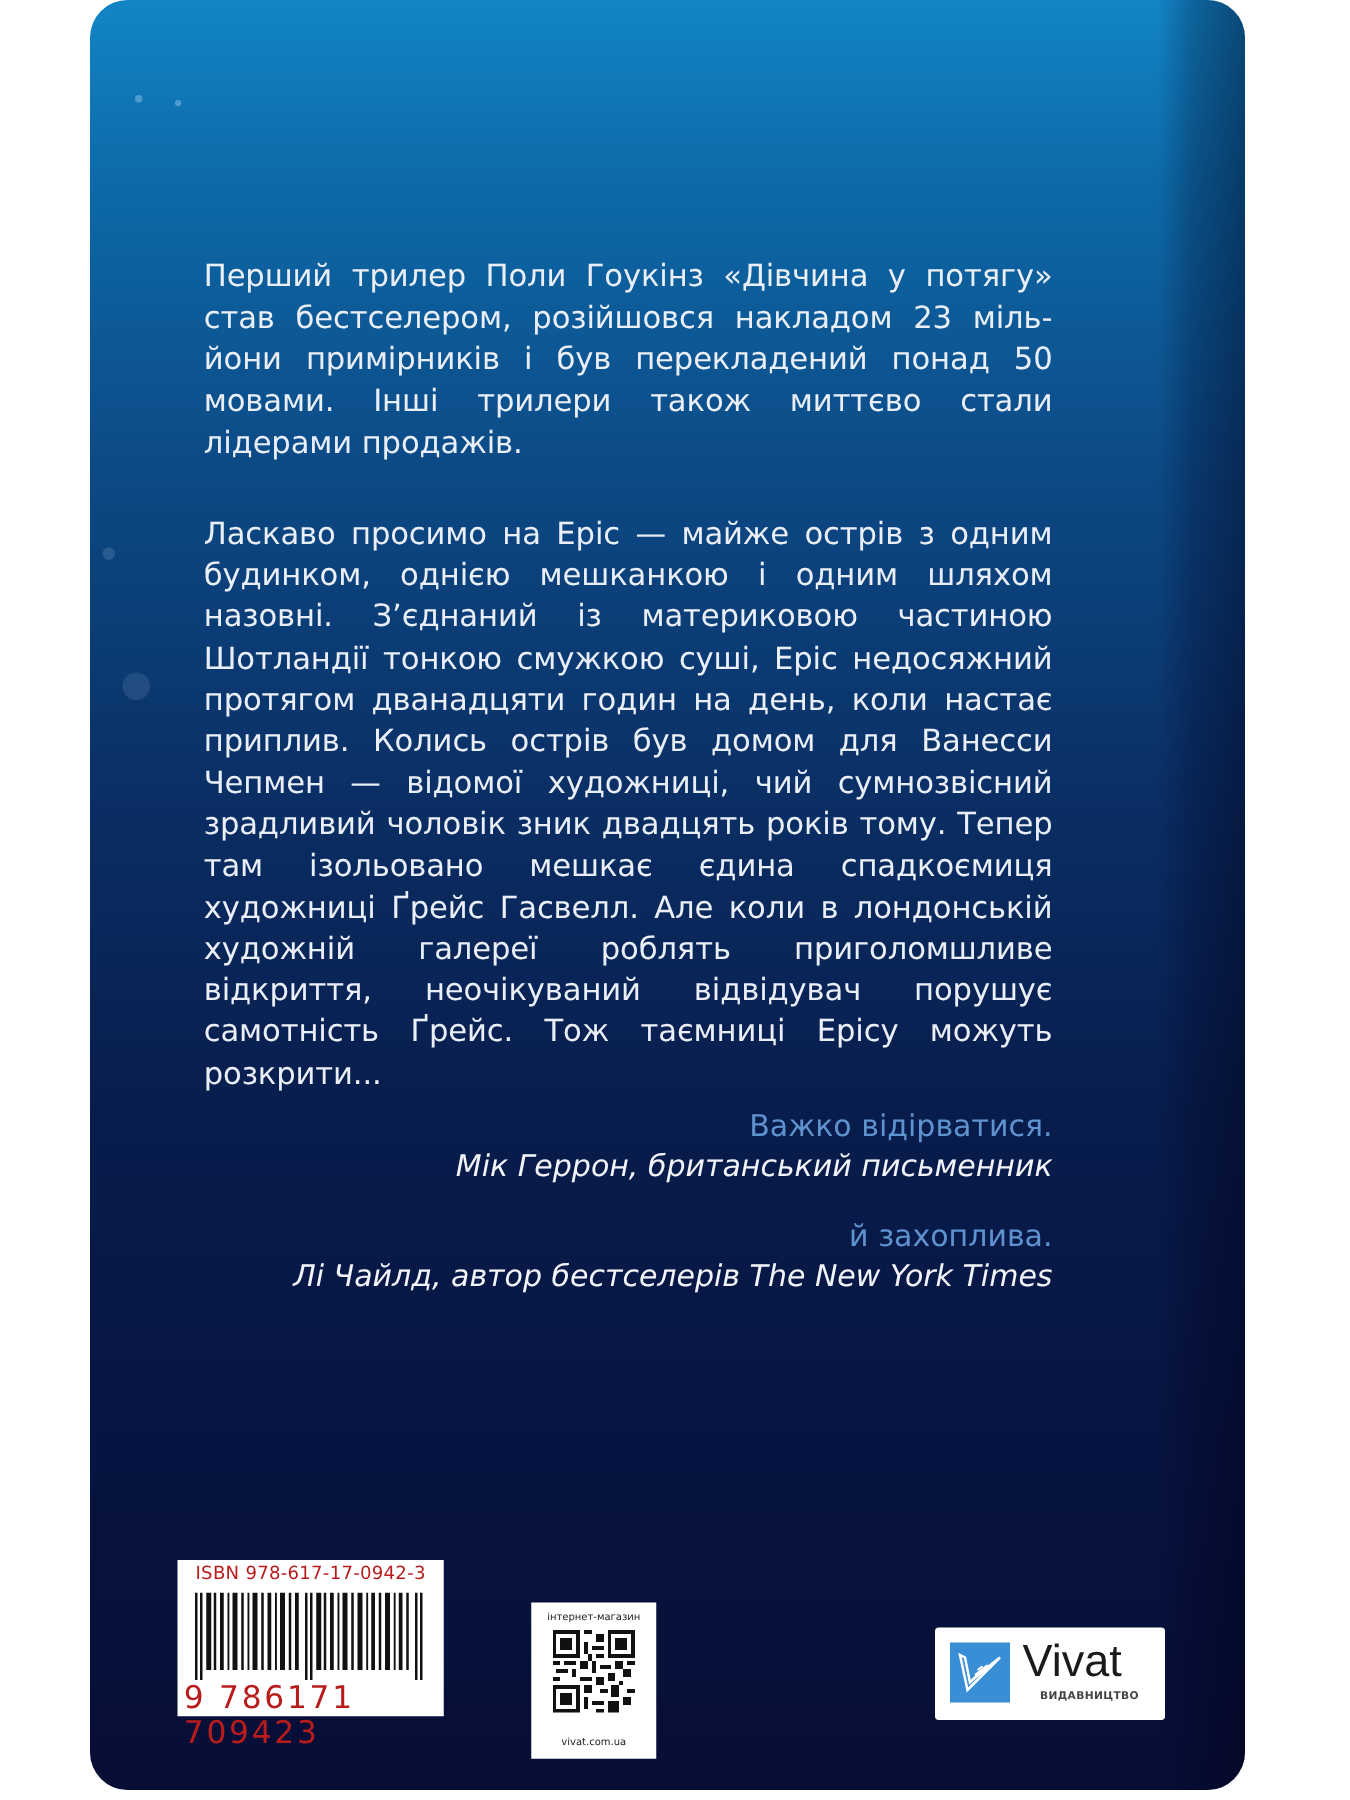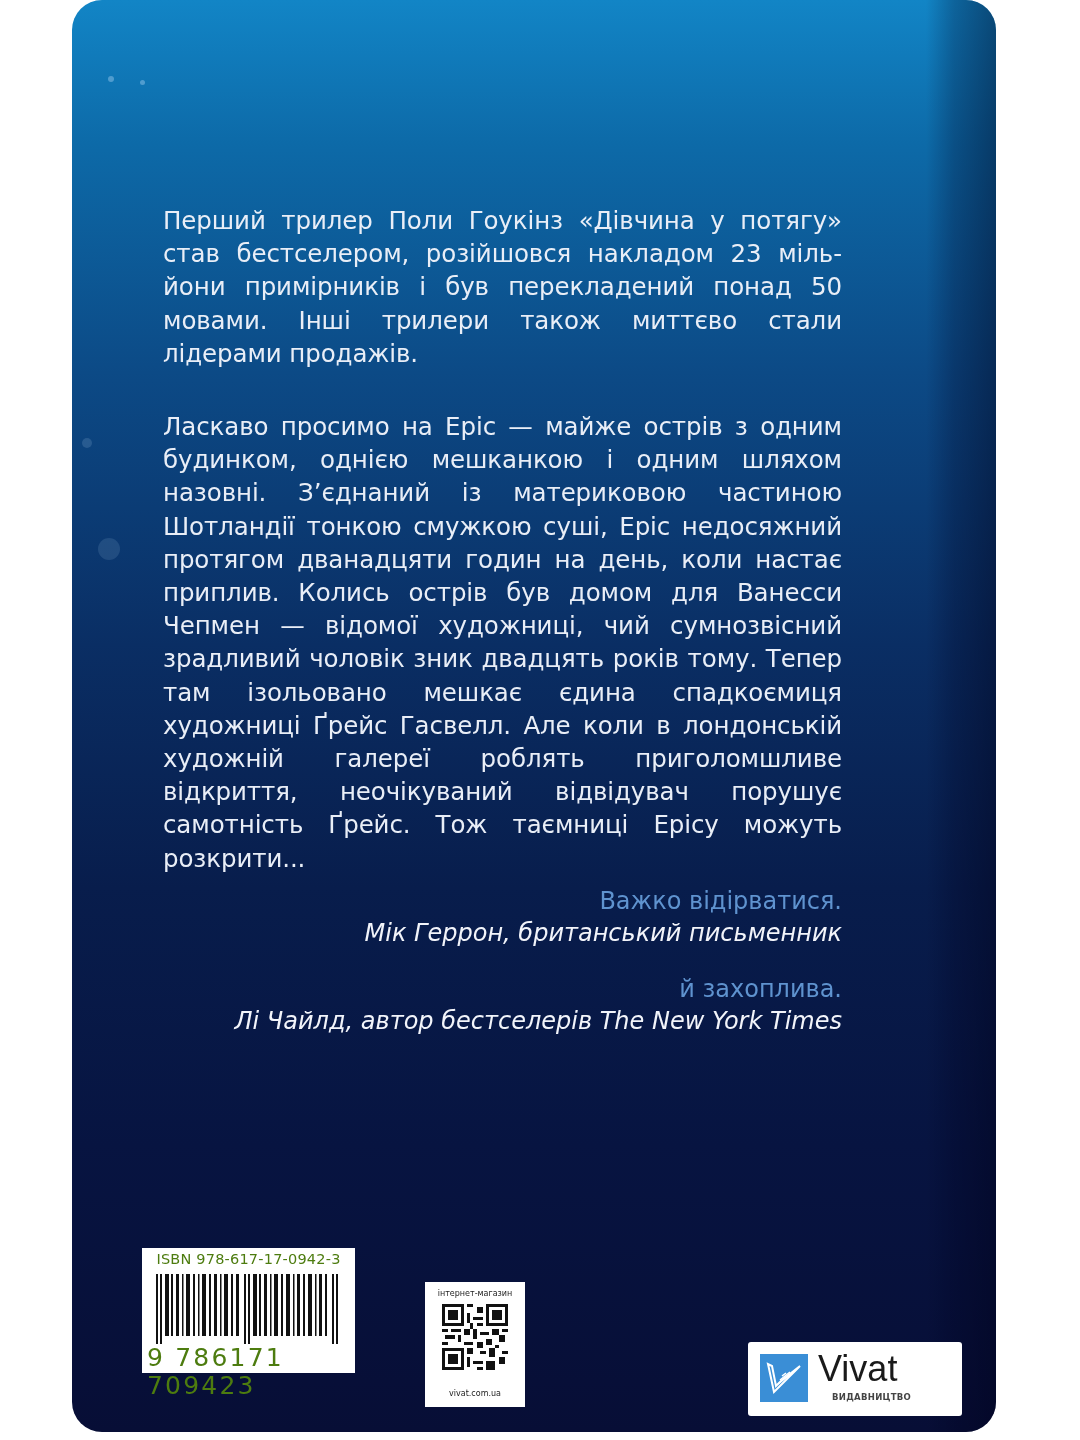--- a/index.html
+++ b/index.html
@@ -27,21 +27,21 @@
     .p2 { top: 364px; }
     .quote {
       position: absolute; right: 154px; text-align: right; font-size: 24px; line-height: 32px; margin-top: 23px;
     }
     .quote .q { color: #5f93cf; }
     .quote .a { color: #f2f4fa; font-style: italic; }
     .quote1 { top: 862px; }
     .quote2 { top: 950px; }
     .barcode-box {
       position: absolute; left: 70px; top: 1248px; width: 213px; height: 125px;
-      background: #ffffff; color: #4d7c0f;
+      background: #ffffff; color: #b91c1c;
     }
     .isbn-label {
       position: absolute; left: 0; right: 0; top: 3px; text-align: center;
       font-size: 14.5px; letter-spacing: 0.2px;
     }
     .bars { position: absolute; left: 14px; top: 26px; width: 184px; height: 70px; }
     .ean-digits {
       position: absolute; left: 5px; top: 96px; font-size: 25px;
       font-family: "DejaVu Sans", sans-serif; letter-spacing: 2.2px; line-height: 28px;
     }
@@ -49,22 +49,22 @@
       position: absolute; left: 353px; top: 1248px; width: 100px; height: 125px;
       background: #ffffff; color: #222; margin-top: 34px;
     }
     .qr-caption {
       position: absolute; left: 0; right: 0; text-align: center; font-size: 8px;
     }
     .qr-top { top: 7px; }
     .qr-bottom { top: 107px; }
     .qr-svg { position: absolute; left: 17px; top: 22px; width: 66px; height: 66px; }
     .vivat-box {
-      position: absolute; left: 676px; top: 1302px; width: 214px; height: 74px;
-      background: #ffffff; border-radius: 3px; margin-top: 40px;
+      position: absolute; left: 676px; top: 1302px; width: 184px; height: 74px;
+      background: #ffffff; border-radius: 3px;
     }
     .vivat-mark { position: absolute; left: 12px; top: 12px; width: 48px; height: 48px; background: #3a8ed6; }
     .vivat-name {
       position: absolute; left: 70px; top: 6px; font-size: 36px; color: #1a1a1a;
       font-family: "Liberation Sans", sans-serif;
     }
     .vivat-sub {
       position: absolute; left: 84px; top: 50px; font-size: 8.5px; font-weight: bold; color: #444;
       letter-spacing: 0.3px;
     }

